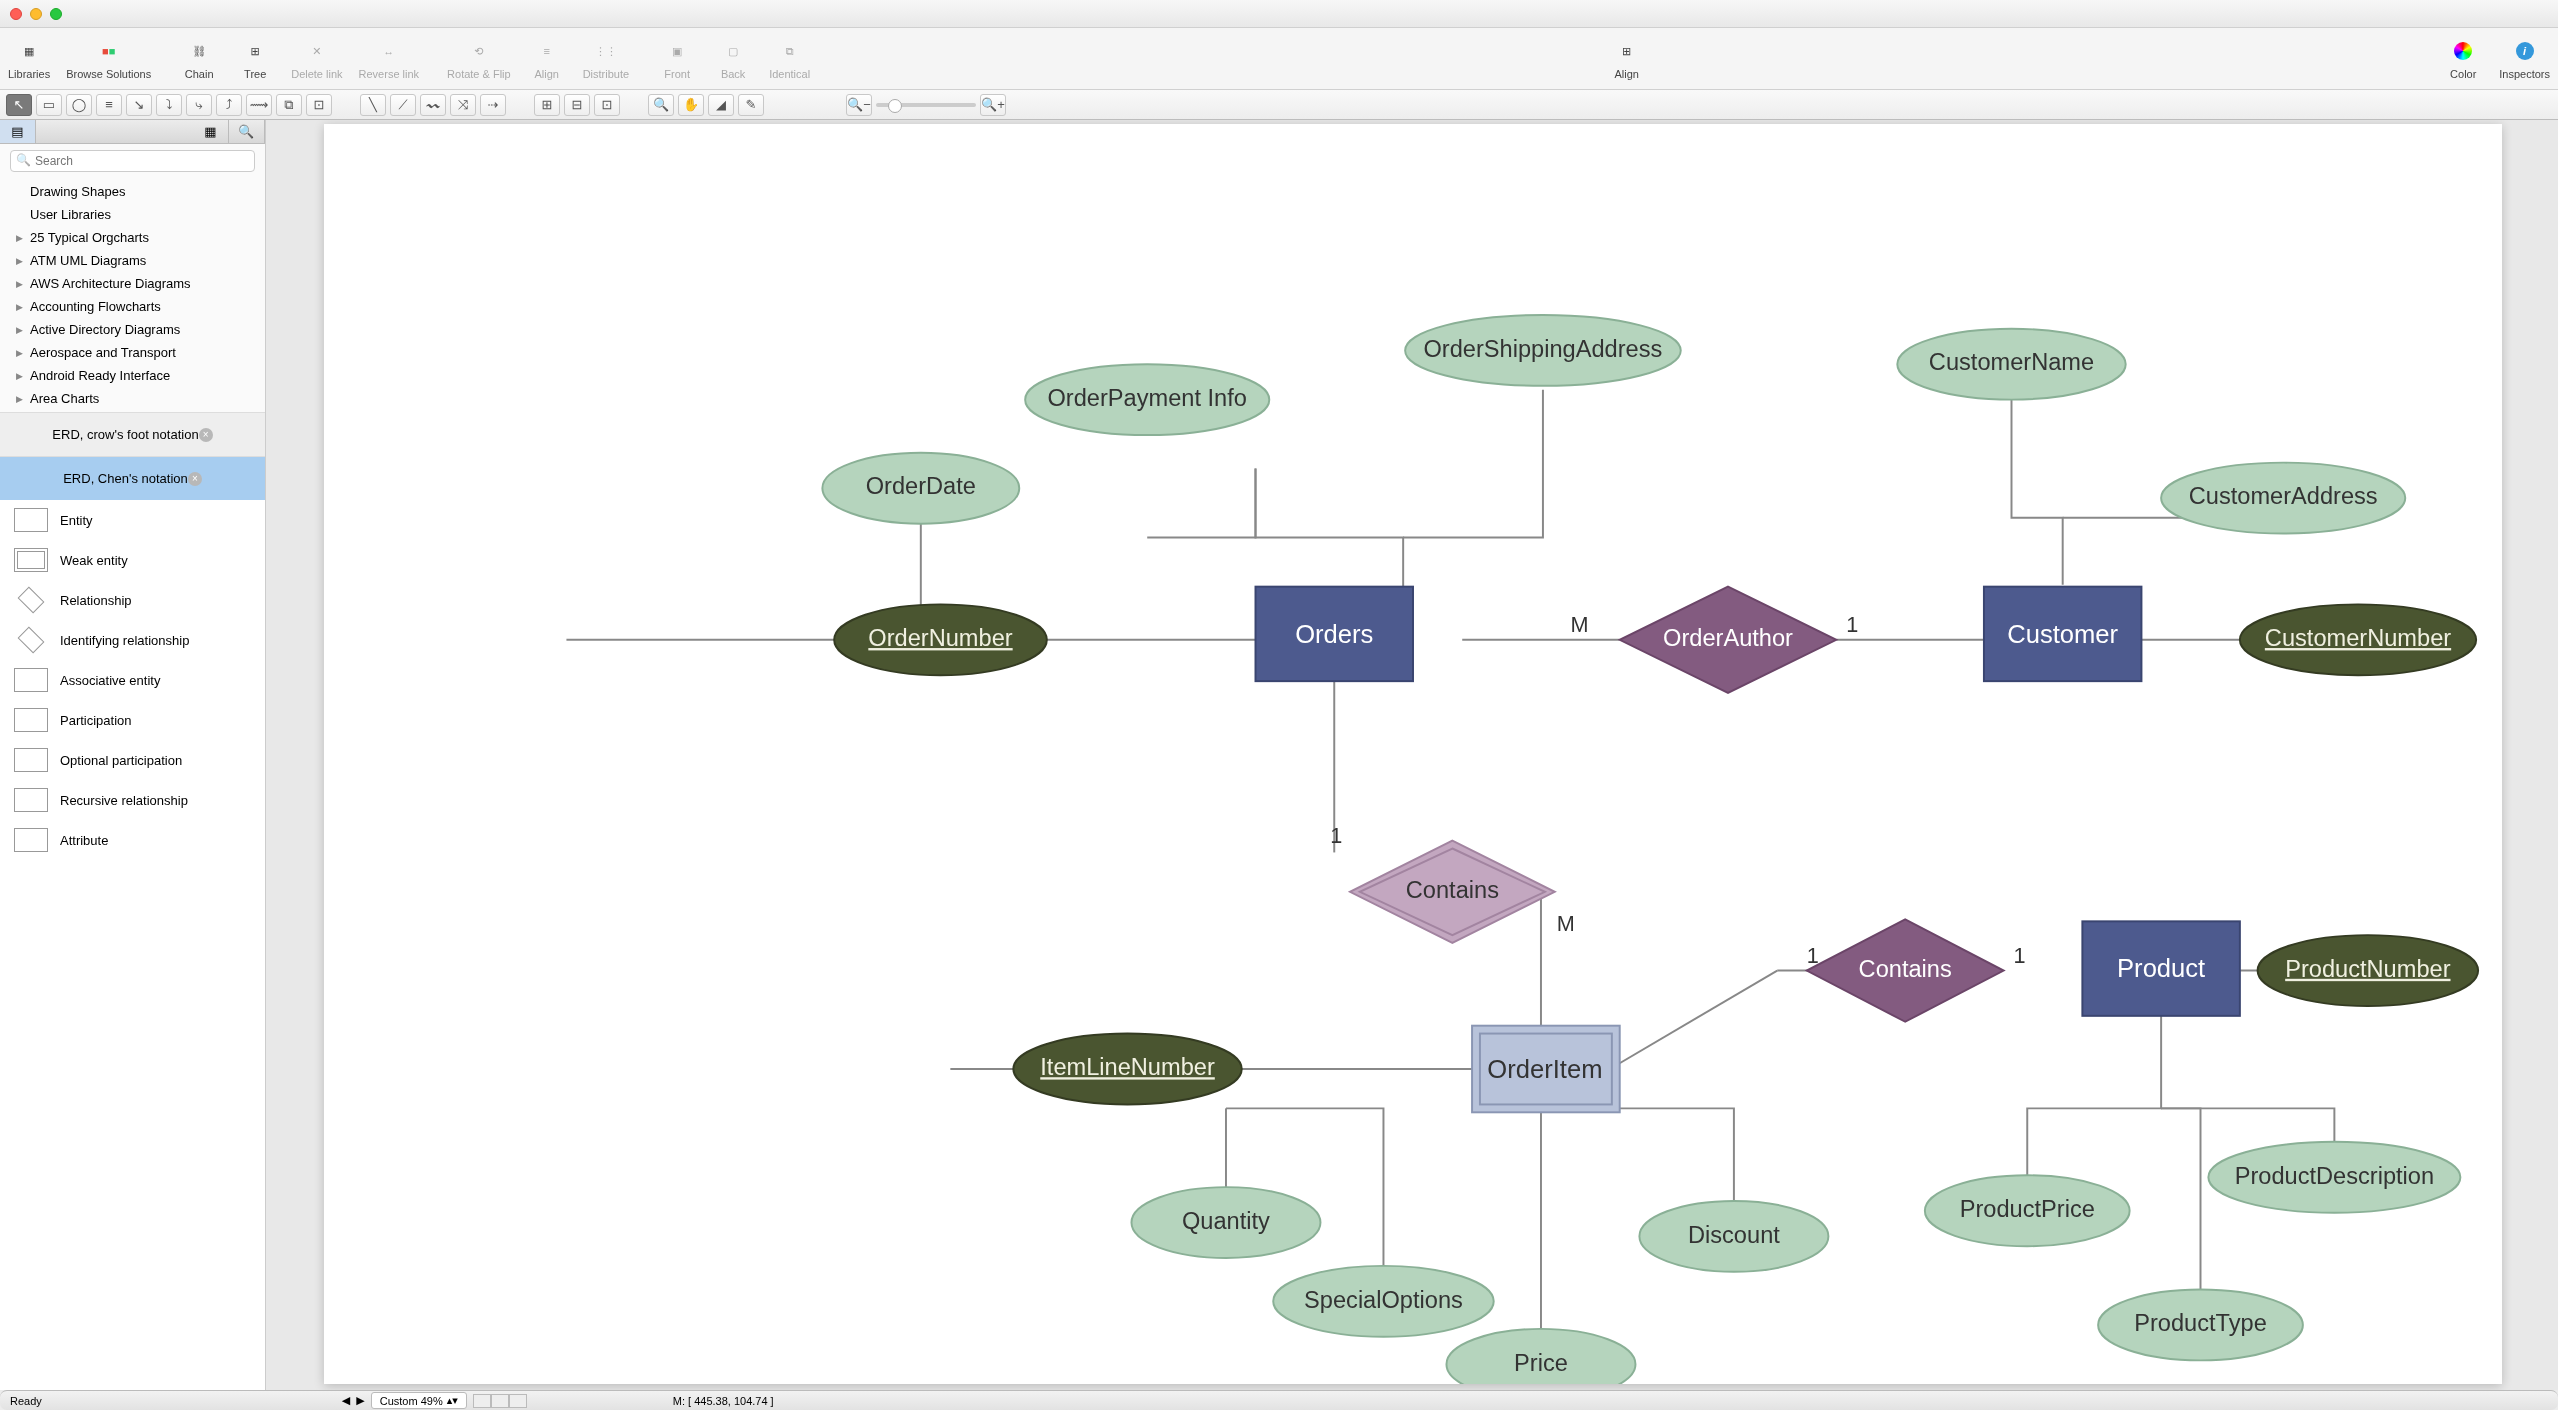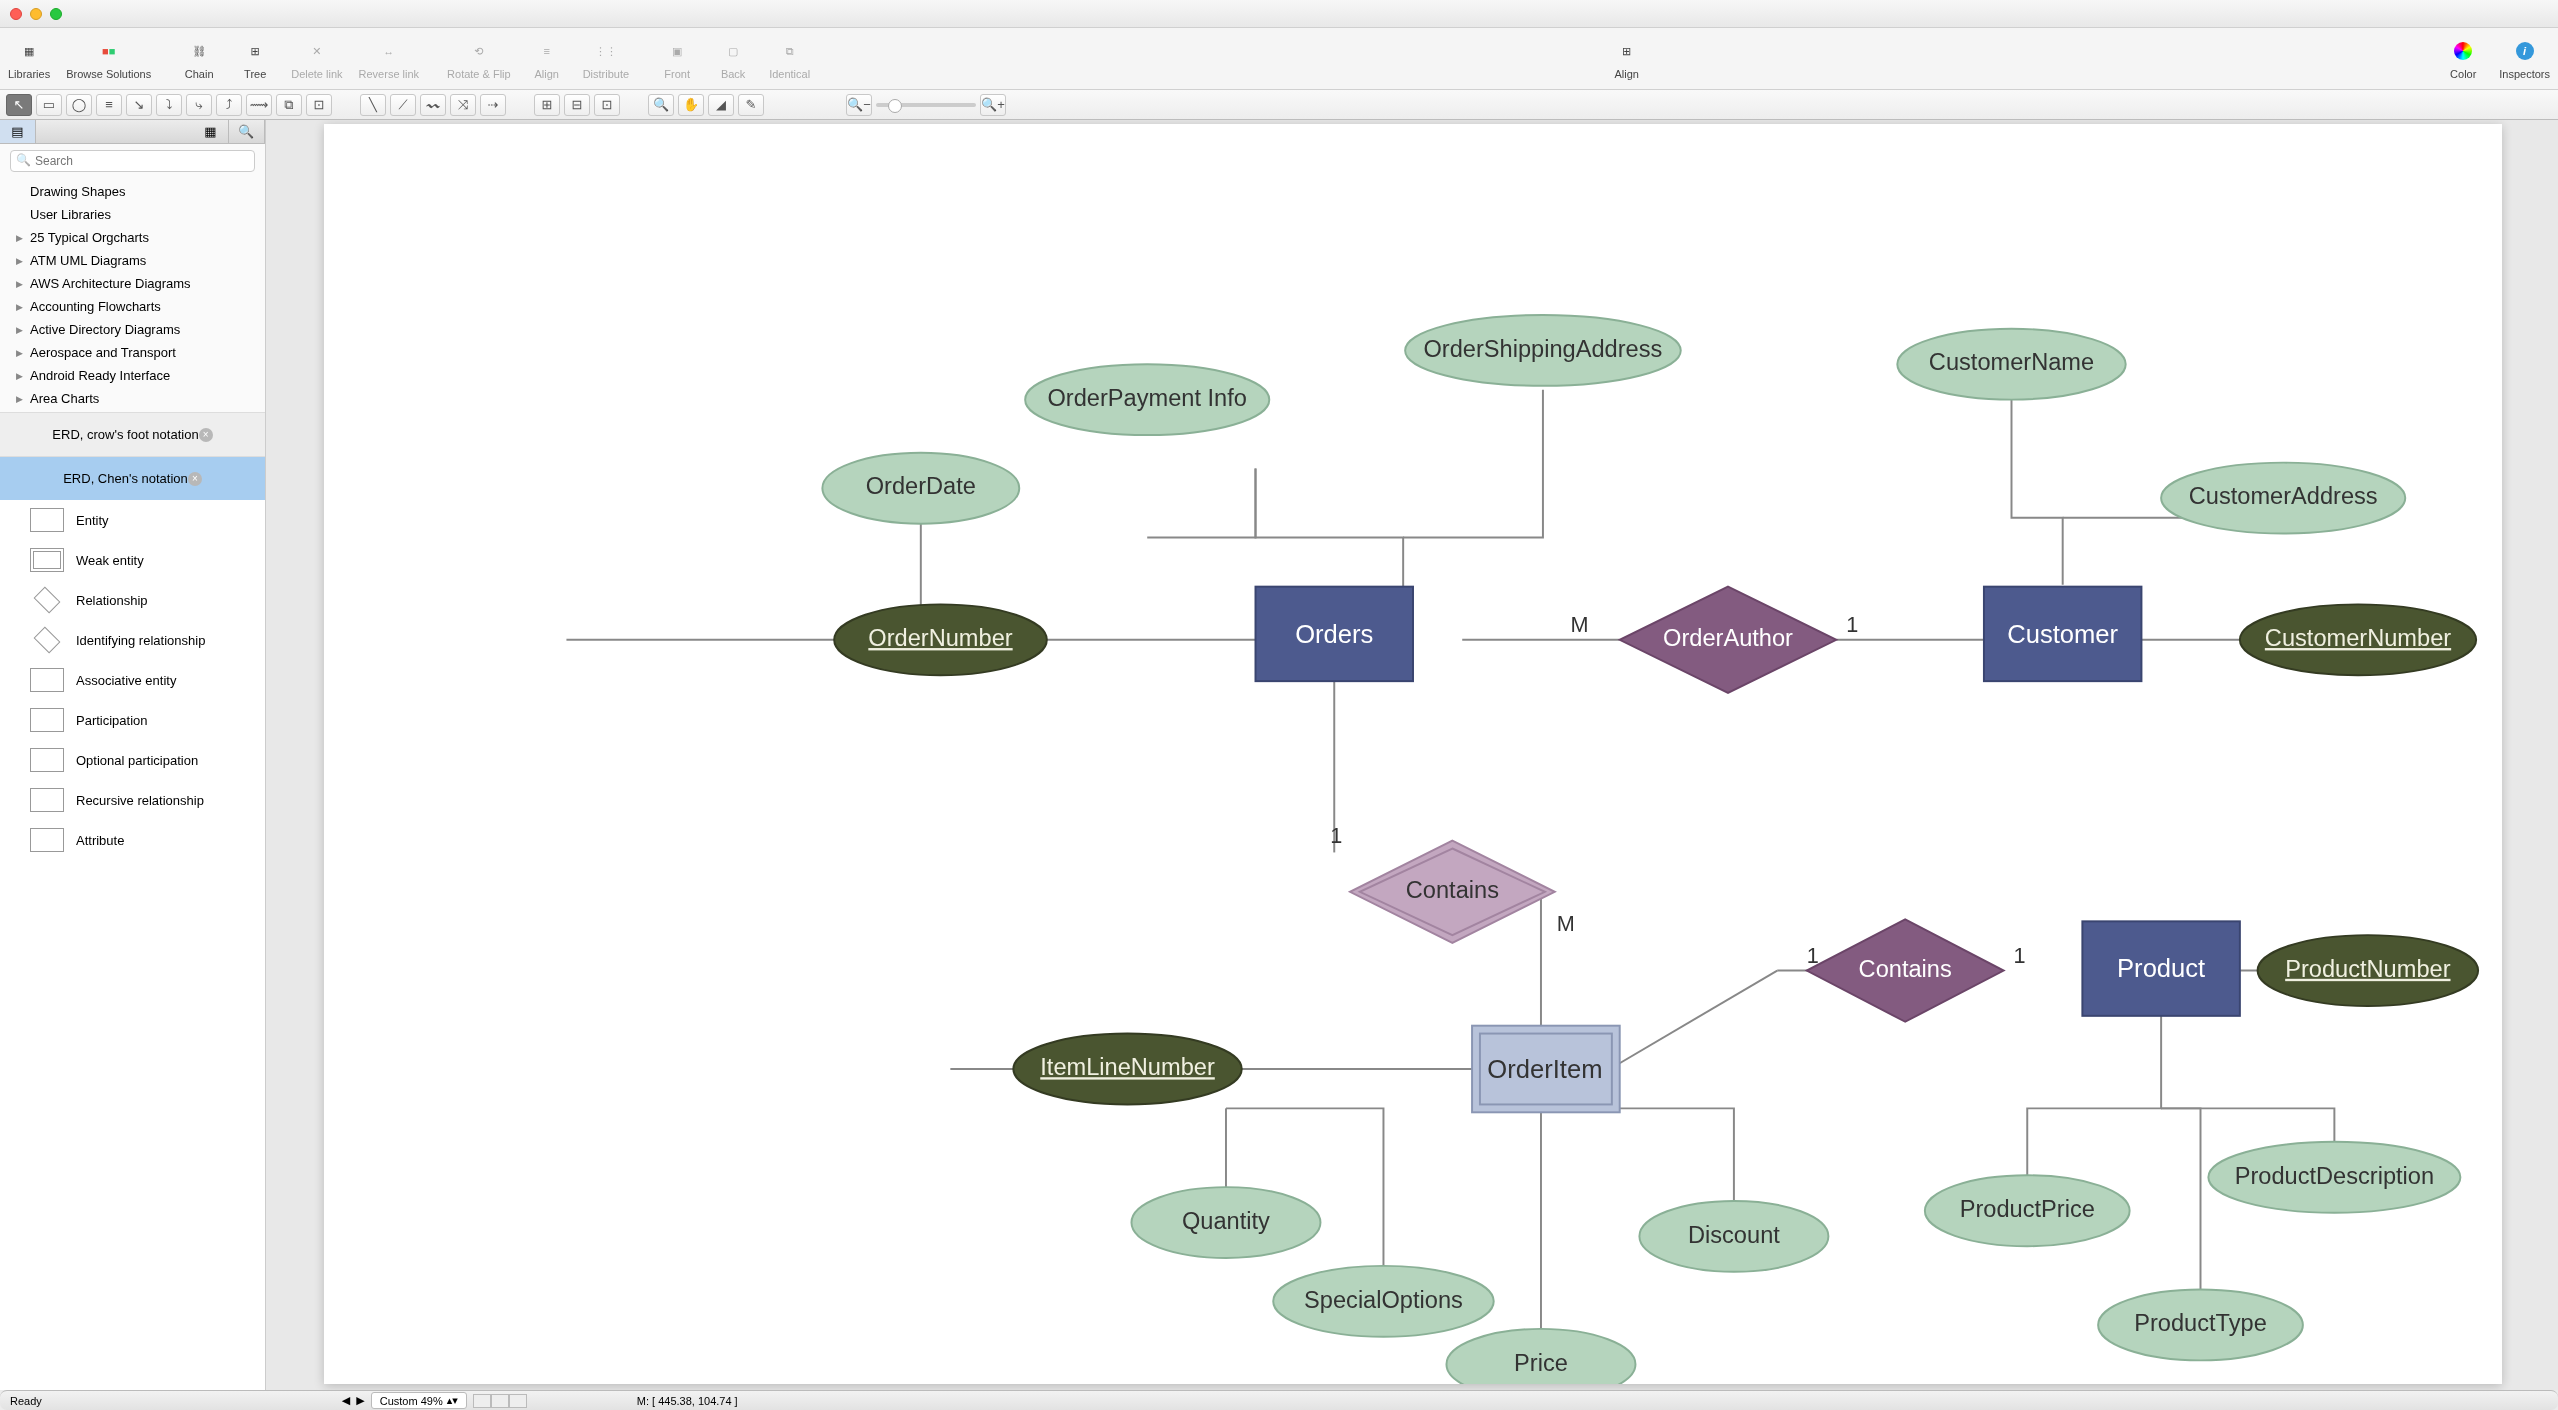--- a/index.html
+++ b/index.html
@@ -43,21 +43,21 @@
 
 .lib-list { flex:0 0 auto; overflow:hidden; padding:2px 0; }
 .lib-item { padding:4px 16px; font-size:13px; display:flex; align-items:center; gap:4px; }
 .lib-tri { color:#888; font-size:9px; width:10px; }
 
 .lib-tab { padding:14px 22px; background:#eee; border-top:1px solid #ddd; display:flex; align-items:center; justify-content:center; }
 .lib-tab.sel { background:#a7cdf0; }
 .close-x { width:14px; height:14px; background:#b8b8b8; border-radius:50%; color:#fff; font-size:10px; display:flex; align-items:center; justify-content:center; }
 
 .shapes-list { flex:1; overflow-y:auto; background:#fff; }
-.shape-row { display:flex; align-items:center; gap:12px; padding:8px 30px; }
+.shape-row { display:flex; align-items:center; gap:12px; padding:8px 14px; }
 .shape-thumb { width:34px; height:24px; border:1px solid #999; background:#fff; position:relative; flex-shrink:0; }
 .shape-thumb.weak { box-shadow: inset 0 0 0 2px #fff, inset 0 0 0 3px #999; }
 .shape-thumb.diamond::before { content:''; position:absolute; left:50%; top:50%; width:20px; height:14px; transform:translate(-50%,-50%) rotate(45deg); border:1px solid #999; }
 .shape-thumb.diamond { border:none; }
 
 .canvas-area { flex:1; position:relative; background:#e8e8e8; overflow:hidden; }
 .canvas { position:absolute; left:58px; top:4px; right:56px; bottom:6px; background:#fff; box-shadow:0 2px 10px rgba(0,0,0,.2); }
 
 .statusbar { height:20px; background:linear-gradient(#f2f2f2,#e2e2e2); border-top:1px solid #bbb; display:flex; align-items:center; font-size:11px; padding:0 10px; gap:30px;border-radius:7px; }
 .status-controls { display:flex; align-items:center; gap:6px; margin-left:270px; }
@@ -411,14 +411,14 @@
     <div class="zoom-box">
         <span>Custom 49%</span>
         <span>▴▾</span>
       </div>
     <div class="pager">
         <span></span>
         <span></span>
         <span></span>
       </div>
   </div>
-  <span style="margin-left:80px">M: [ 445.38, 104.74 ]</span>
+  <span style="margin-left:116px">M: [ 445.38, 104.74 ]</span>
 </div>
 
 </body></html>

